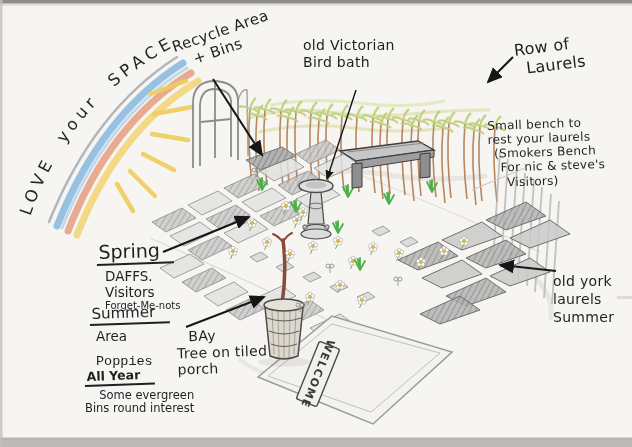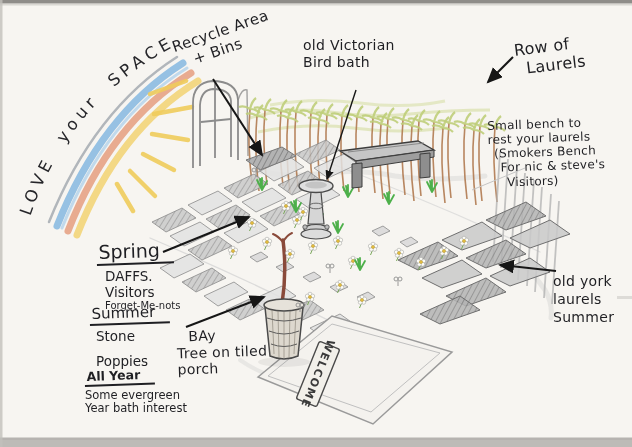--- a/index.html
+++ b/index.html
@@ -27,24 +27,24 @@
   .blk{position:absolute;color:#1f1f23;}
   .blk .hd{display:inline-block;border-bottom:2px solid #1f1f23;padding:0 14px 1px 2px;transform:rotate(-2deg);transform-origin:0 100%;}
   .blk .it{display:block;white-space:nowrap;line-height:1.15;}
   .blk-spring{left:97px;top:241px;}
   .blk-spring .hd{font-size:19px;}
   .blk-spring .items{margin-left:8px;margin-top:3px;font-size:13.5px;}
   .blk-spring .it-small{font-size:10px;}
   .blk-summer{left:90px;top:304px;}
   .blk-summer .hd{font-size:15px;}
   .blk-summer .items{margin-left:6px;margin-top:3px;font-size:13.5px;}
-  .blk-summer .it-gap{margin-top:9px;}
+  .blk-summer .it-gap{margin-top:9px;font-family:Liberation Mono, monospace;}
   .blk-allyear{left:85px;top:366px;}
   .blk-allyear .hd{font-size:12.5px;font-weight:bold;}
-  .blk-allyear .lines{margin-top:2px;font-size:11.5px;}
+  .blk-allyear .lines{margin-top:2px;font-size:11.5px;text-align:right;}
 </style>
 </head>
 <body>
 
 <div class="page">
 
   <svg class="art" width="632" height="447" viewBox="0 0 632 447">
     <defs>
       <pattern id="hatch" patternUnits="userSpaceOnUse" width="5" height="5" patternTransform="rotate(32)">
         <rect width="5" height="5" fill="#c9c9c9"></rect>
@@ -356,26 +356,26 @@
     <div class="items">
       <span class="it">DAFFS.</span>
       <span class="it">Visitors</span>
       <span class="it it-small">Forget-Me-nots</span>
     </div>
   </div>
 
   <div class="blk blk-summer">
     <span class="hd">Summer</span>
     <div class="items">
-      <span class="it">Stone</span>
+      <span class="it">Area</span>
       <span class="it it-gap">Poppies</span>
     </div>
   </div>
 
   <div class="blk blk-allyear">
     <span class="hd">All Year</span>
     <div class="lines">
       <span class="it">Some evergreen</span>
-      <span class="it">Year bath interest</span>
+      <span class="it">Bins round interest</span>
     </div>
   </div>
 
 </div>
 
 </body></html>

